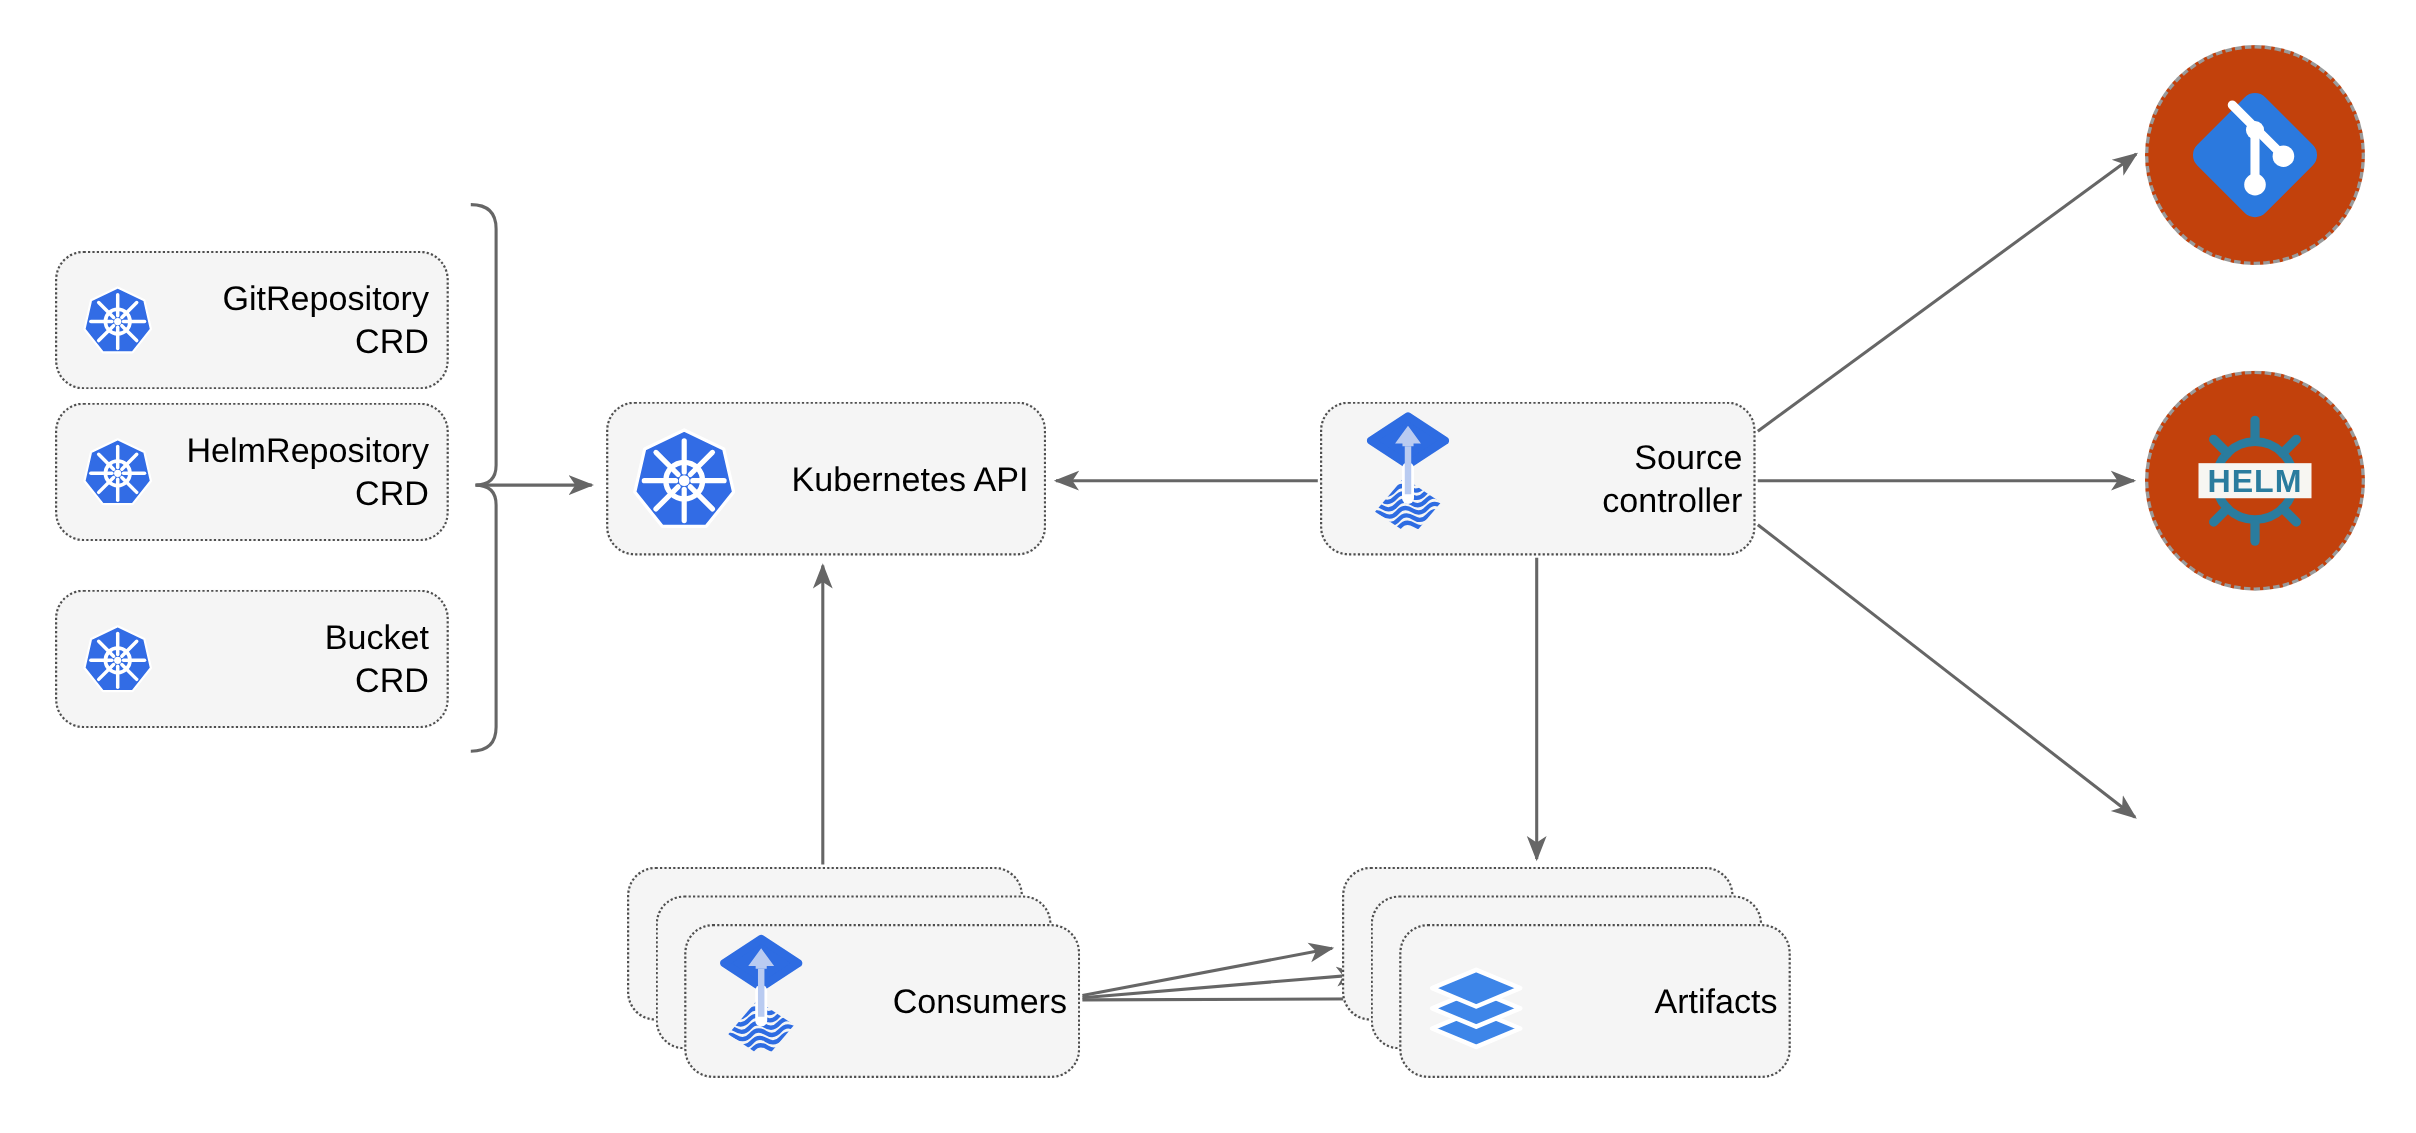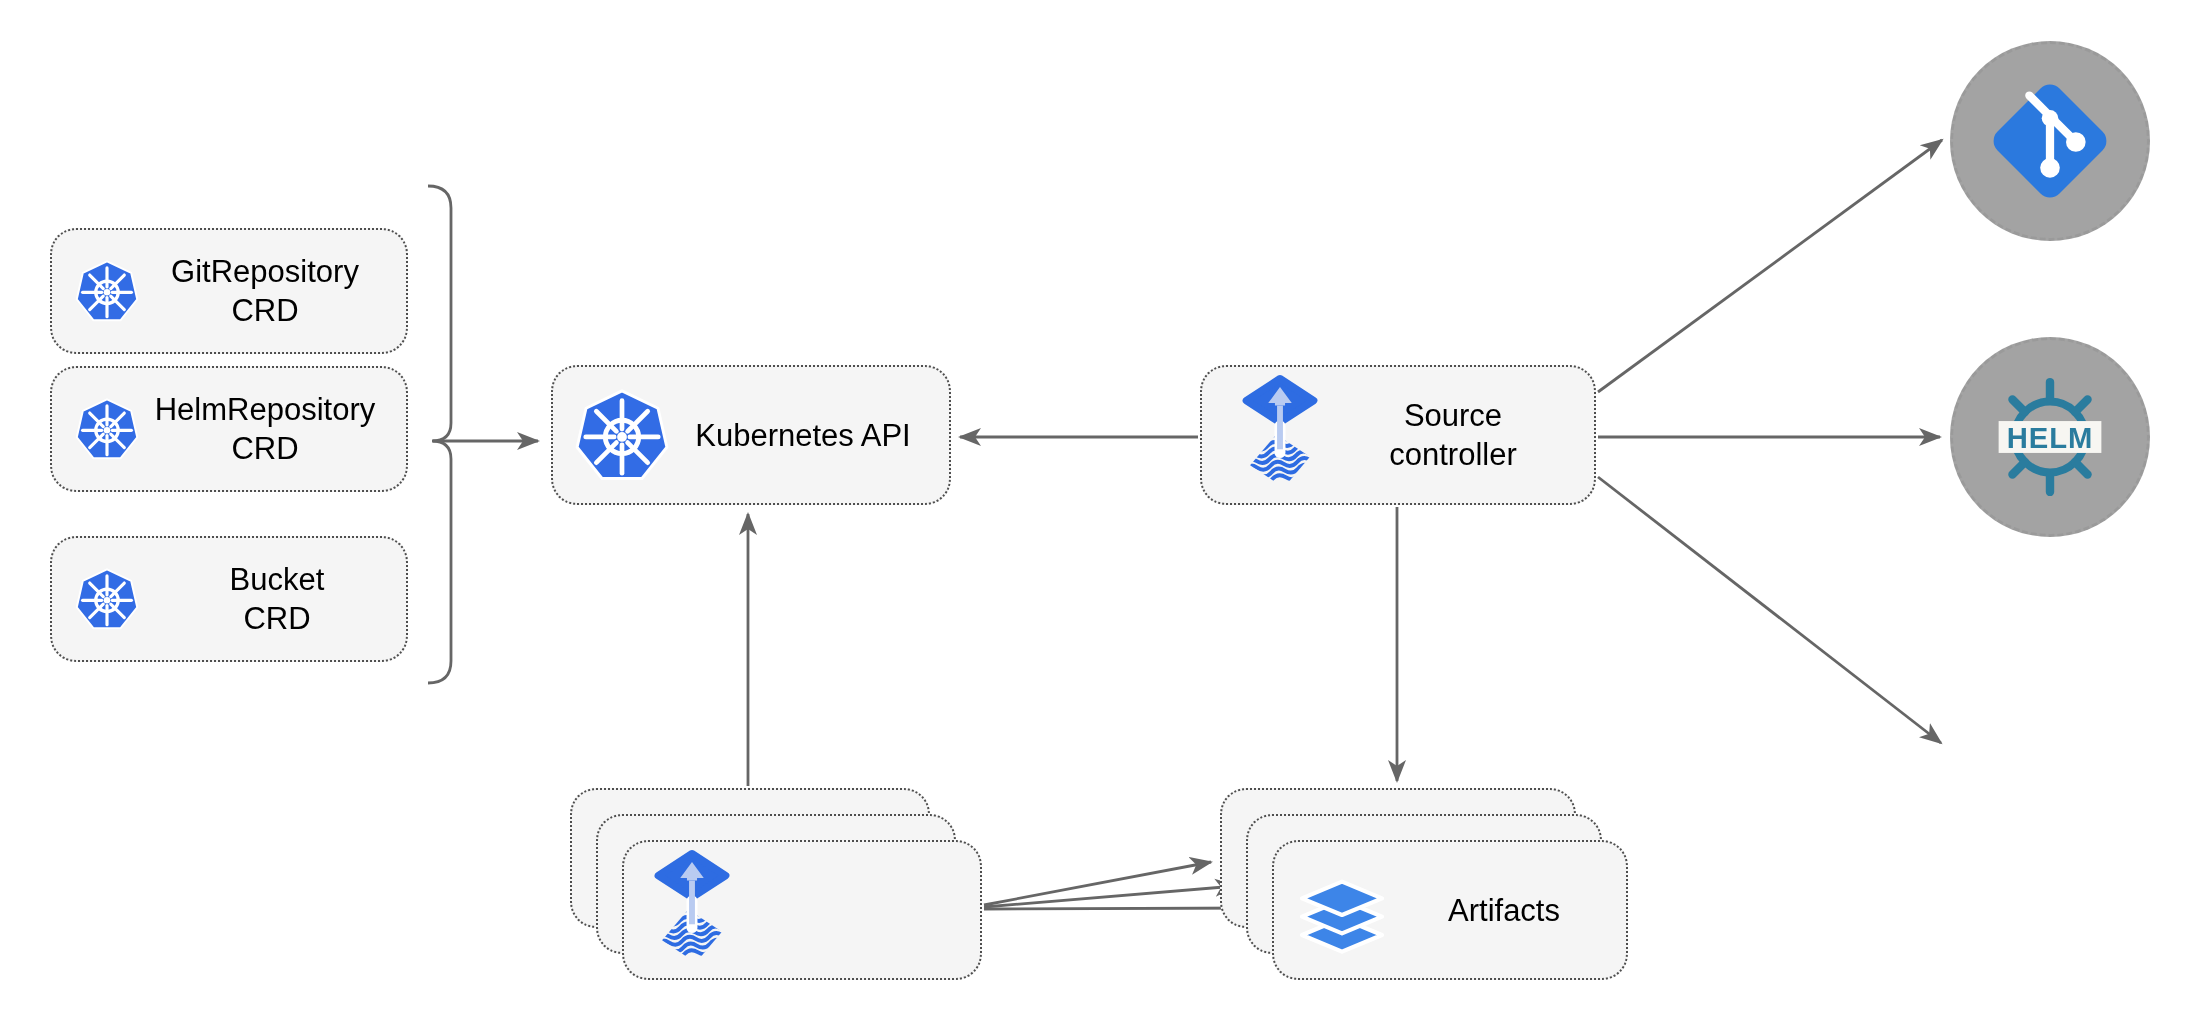--- a/index.html
+++ b/index.html
@@ -9,21 +9,21 @@
 
   .node{
     position:absolute;
     background:#f5f5f5;
     border:2px dotted #4e4e4e;
     border-radius:26px;
     box-sizing:border-box;
     display:flex;
     align-items:center;
   }
-  .node .lbl{flex:1;text-align:center;font-size:31px;line-height:39px;color:#000;}
+  .node .lbl{flex:1;text-align:right;font-size:31px;line-height:39px;color:#000;}
 
   .crd{left:50px;width:358px;height:126px;padding:0 16px 0 22px;}
   #crd-git{top:228px;} #crd-helm{top:366px;} #crd-bucket{top:536px;gap:24px;}
   .crd .k8s-ic{width:66px;height:66px;flex:0 0 auto;}
 
   #k8s-api{left:551px;top:365px;width:400px;height:140px;padding:0 14px 0 20px;}
   #k8s-api .k8s-ic{width:98px;height:98px;flex:0 0 auto;}
 
   #source-ctrl{left:1200px;top:365px;width:396px;height:140px;padding:0 10px 0 36px;}
   .flux-ic{width:84px;height:126px;flex:0 0 auto;}
@@ -34,21 +34,21 @@
   #consumers-mid{left:596px;top:814px;}
   #consumers{left:622px;top:840px;width:360px;height:140px;padding:0 10px 0 26px;}
 
   #artifacts-back{left:1220px;top:788px;width:356px;}
   #artifacts-mid{left:1246px;top:814px;width:356px;}
   #artifacts{left:1272px;top:840px;width:356px;height:140px;padding:0 10px 0 18px;}
   .layers-ic{width:100px;height:94px;flex:0 0 auto;}
 
   .target-circle{
     position:absolute;width:200px;height:200px;border-radius:50%;
-    background:#a3a3a3;border:3px dashed #9a9a9a;box-sizing:border-box;
+    background:#c2410c;border:3px dashed #9a9a9a;box-sizing:border-box;
     display:flex;align-items:center;justify-content:center;
   }
   #target-git{left:1950px;top:41px;}
   #target-helm{left:1950px;top:337px;}
   #target-s3{left:1950px;top:650px;}
 </style>
 </head>
 <body>
 
 <div id="canvas">
@@ -177,20 +177,21 @@
       </svg>
     <div class="lbl">Kubernetes API</div>
   </div>
 
   <div class="stack-ghost" id="consumers-back"></div>
   <div class="stack-ghost" id="consumers-mid"></div>
   <div class="node" id="consumers">
     <svg class="flux-ic">
         <use href="#sym-flux"></use>
       </svg>
+    <div class="lbl">Consumers</div>
   </div>
 
   <div class="stack-ghost" id="artifacts-back"></div>
   <div class="stack-ghost" id="artifacts-mid"></div>
   <div class="node" id="artifacts">
     <svg class="layers-ic">
         <use href="#sym-layers"></use>
       </svg>
     <div class="lbl">Artifacts</div>
   </div>

